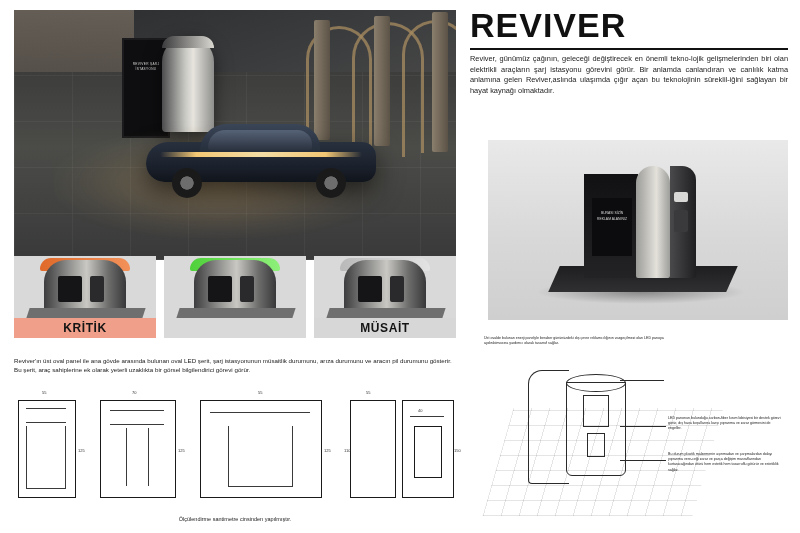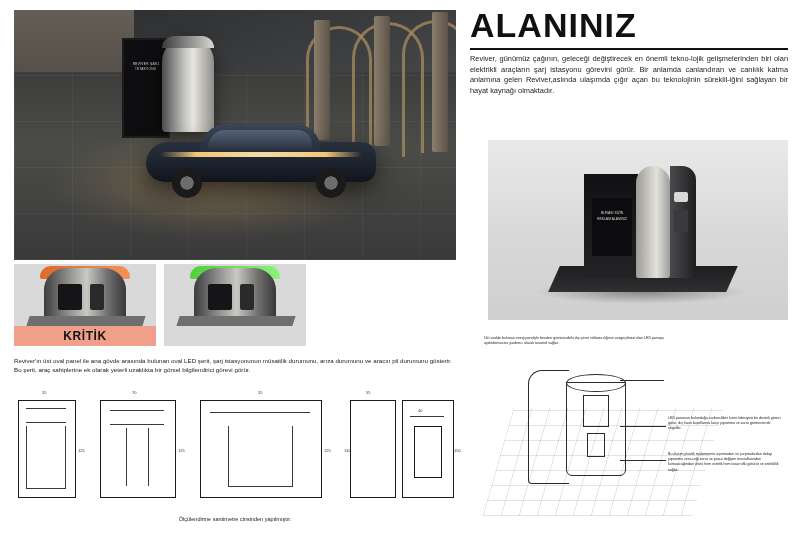--- a/index.html
+++ b/index.html
@@ -94,21 +94,21 @@
   }
   .hero .car .wheel.w1{left:26px;}
   .hero .car .wheel.w2{left:170px;}
   .hero .car .led{
     position:absolute;left:14px;top:30px;width:202px;height:5px;
     background:linear-gradient(90deg,rgba(255,208,120,0) 0%, rgba(255,208,120,.95) 18%, rgba(255,230,170,.95) 50%, rgba(255,208,120,.95) 82%, rgba(255,208,120,0) 100%);
     border-radius:3px;filter:blur(.6px);
   }
 
   
-  .states{position:absolute;left:14px;top:264px;width:442px;height:82px;display:flex;gap:8px;}
+  .states{position:absolute;left:14px;top:256px;width:442px;height:82px;display:flex;gap:8px;}
   .state{position:relative;width:142px;height:82px;background:#d9d9d9;overflow:hidden;}
   .state .unit{
     position:absolute;left:30px;top:4px;width:82px;height:52px;
     background:linear-gradient(90deg,#3d3d3f 0%,#8f8f8d 30%,#c9c8c3 52%,#6f6f6e 78%,#38383a 100%);
     border-radius:22px 22px 3px 3px;
   }
   .state .band{
     position:absolute;left:26px;top:2px;width:90px;height:13px;border-radius:22px 22px 4px 4px;
   }
   .state .sc{
@@ -267,20 +267,28 @@
       <div class="base"></div>
       <div class="label">KRİTİK</div>
     </div>
     <div class="state st-dolu">
       <div class="band"></div>
       <div class="unit"></div>
       <div class="sc"></div>
       <div class="sc2"></div>
       <div class="base"></div>
     </div>
+    <div class="state st-musa">
+      <div class="band"></div>
+      <div class="unit"></div>
+      <div class="sc"></div>
+      <div class="sc2"></div>
+      <div class="base"></div>
+      <div class="label">MÜSAİT</div>
+    </div>
   </div>
 
   <div class="leftcap">Reviver'ın üst oval panel ile ana gövde arasında bulunan oval LED şerit, şarj istasyonunun müsaitlik durumunu, arıza durumunu ve aracın pil durumunu gösterir. Bu şerit, araç sahiplerine ek olarak yeterli uzaklıkta bir görsel bilgilendirici görevi görür.</div>
 
   <div class="tech">
 
     <div class="dwg" style="left:4px;top:18px;width:56px;height:96px;"></div>
     <div class="thin" style="left:12px;top:26px;width:40px;height:1px;"></div>
     <div class="thin" style="left:12px;top:40px;width:40px;height:1px;"></div>
     <div class="thin" style="left:12px;top:44px;width:1px;height:62px;"></div>
@@ -309,21 +317,21 @@
     <div class="dwg" style="left:388px;top:18px;width:50px;height:96px;"></div>
     <div class="thin" style="left:396px;top:34px;width:34px;height:1px;"></div>
     <div class="dwg" style="left:400px;top:44px;width:26px;height:50px;"></div>
     <div class="dim" style="left:404px;top:26px;">40</div>
     <div class="dim" style="left:352px;top:8px;">55</div>
     <div class="dim" style="left:330px;top:66px;">110</div>
     <div class="dim" style="left:440px;top:66px;">150</div>
   </div>
   <div class="techcap">Ölçülendirme santimetre cinsinden yapılmıştır.</div>
 
-  <div class="rtitle">ALANINIZ</div>
+  <div class="rtitle">REVIVER</div>
   <div class="rtitle-rule"></div>
   <div class="rbody">Reviver, günümüz çağının, geleceği değiştirecek en önemli tekno-lojik gelişmelerinden biri olan elektrikli araçların şarj istasyonu görevini görür. Bir anlamda canlandıran ve canlılık katma anlamına gelen Reviver,aslında ulaşımda çığır açan bu teknolojinin süreklil-iğini sağlayan bir hayat kaynağı olmaktadır.</div>
 
   <div class="render">
     <div class="shadow"></div>
     <div class="plate"></div>
     <div class="fin"></div>
     <div class="colL"></div>
     <div class="colR"></div>
     <div class="scr">

